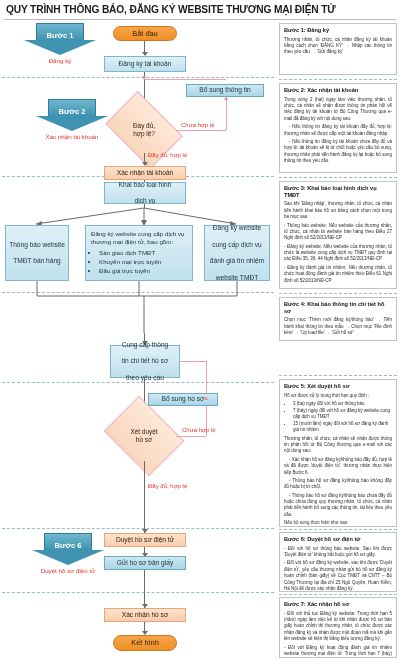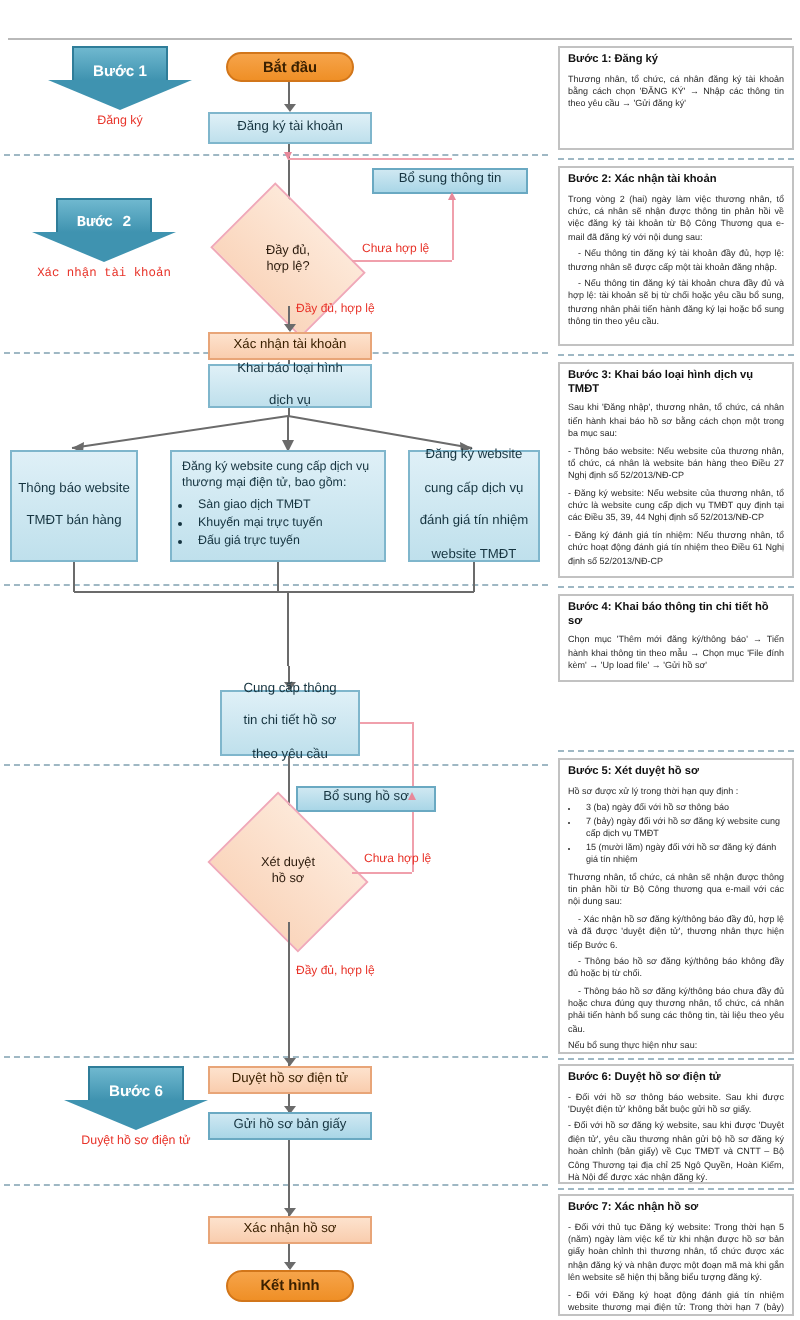--- a/index.html
+++ b/index.html
@@ -102,21 +102,21 @@
     background: linear-gradient(180deg,#cfe8f2 0%,#a9d6e7 100%);
     border: 1px solid #6aa9c2;
     color: #15333f;
     font-size: 6.6px;
   }
   .n-orange {
     background: linear-gradient(180deg,#f6a44a 0%,#ef8f26 100%);
     border: 1px solid #d2761a;
     color: #3a2000;
     font-size: 7.4px;
-    font-weight: bold;
+    font-weight: normal;
     border-radius: 9px;
   }
   .n-peach {
     background: linear-gradient(180deg,#fde2cd 0%,#f9cdae 100%);
     border: 1px solid #e8a578;
     color: #3a2000;
     font-size: 6.6px;
   }
   .n-list {
     align-items: flex-start;
@@ -210,40 +210,41 @@
   .panel-sep {
     position: absolute; left: 279px; width: 118px;
     border-top: 1px dashed #9fb8c4; height: 0;
   }
 </style>
 </head>
 <body>
 
 <div id="page">
 
+  <div class="title">QUY TRÌNH THÔNG BÁO, ĐĂNG KÝ WEBSITE THƯƠNG MẠI ĐIỆN TỬ</div>
   <div class="title-rule"></div>
 
   <div class="divider" style="top:77px;"></div>
   <div class="divider" style="top:176px;"></div>
   <div class="divider" style="top:292px;"></div>
   <div class="divider" style="top:382px;"></div>
   <div class="divider" style="top:528px;"></div>
   <div class="divider" style="top:592px;"></div>
 
   <div class="step-badge" style="left:24px; top:23px;">
     <div class="arrow-head">
       <div class="arrow-body">
           <span>Bước 1</span>
         </div>
       <div class="arrow-point"></div>
     </div>
     <div class="step-caption">Đăng ký</div>
   </div>
 
-  <div class="step-badge" style="left:16px; top:99px;font-family:Liberation Mono, monospace;">
+  <div class="step-badge" style="left:36px; top:99px;">
     <div class="arrow-head">
       <div class="arrow-body">
           <span>Bước 2</span>
         </div>
       <div class="arrow-point"></div>
     </div>
     <div class="step-caption">Xác nhận tài khoản</div>
   </div>
 
 

